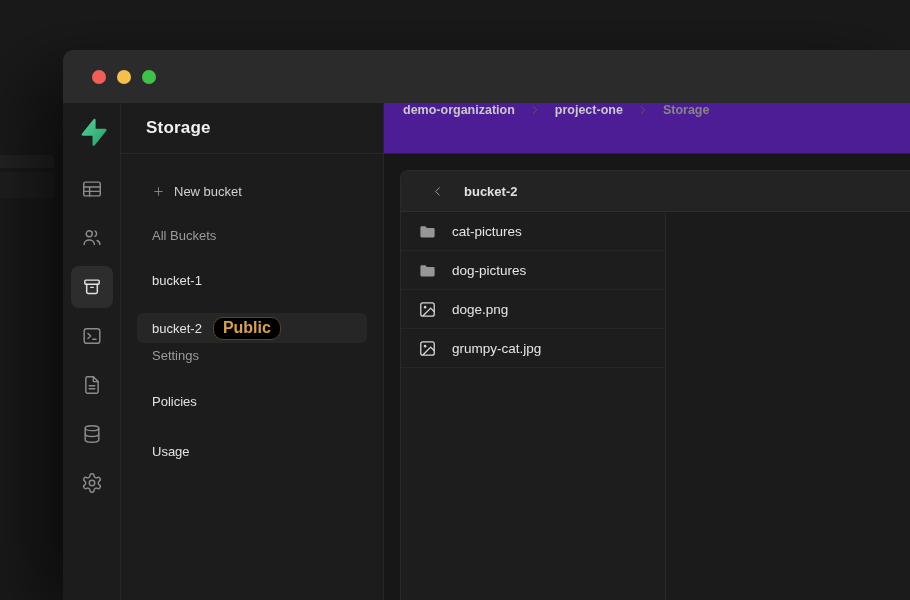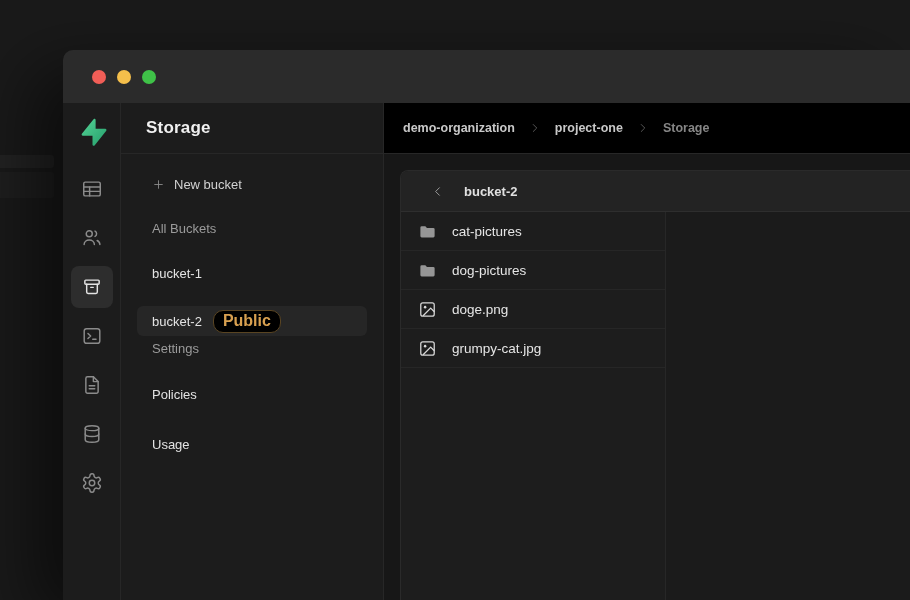--- a/index.html
+++ b/index.html
@@ -41,42 +41,42 @@
   }
   .rail-btn.active { background:#2d2d2d; color:#e3e3e3; }
   .rail-btn svg { width:22px; height:22px; }
 
   
   .menu { width:263px; flex:0 0 263px; background:#1c1c1c; border-right:1px solid #272727; display:flex; flex-direction:column; }
   .menu-header { height:51px; flex:0 0 51px; border-bottom:1px solid #272727; display:flex; align-items:center; padding-left:25px; }
   .menu-title { font-size:17px; font-weight:700; color:#f0f0f0; letter-spacing:.2px; }
   .menu-content { padding:14px 16px 0; }
   .menu-row { display:flex; align-items:center; font-size:13px; }
-  .new-bucket { margin-top:4px; height:24px; padding-left:15px; gap:9px; color:#d2d2d2; font-weight:500; cursor:pointer; }
+  .new-bucket { margin-top:11px; height:24px; padding-left:15px; gap:9px; color:#d2d2d2; font-weight:500; cursor:pointer; }
   .new-bucket svg { width:13px; height:13px; color:#909090; }
   .section-label { height:24px; padding-left:15px; color:#9b9b9b; }
   .all-buckets { margin-top:20px; }
   .settings-label { }
   .bucket-row, .settings-row {
     height:30px; margin-top:18px; padding-left:15px; border-radius:6px;
     color:#e3e3e3; cursor:pointer; display:flex; align-items:center; font-size:13px;
   }
   .settings-row { height:32px; }
   .bucket-row.active { background:#262626; }
   .badge {
     margin-left:11px; font-size:16px; font-weight:700; color:#d8a050;
     background:#000000; border:1px solid #594422; border-radius:10px; padding:2px 9px 3px;
     line-height:1;
   }
 
   
   .main { flex:1; min-width:0; display:flex; flex-direction:column; background:#171717; }
   .crumbbar {
-    height:51px; flex:0 0 51px; background:#000000; border-bottom:1px solid #272727;
-    display:flex; align-items:center; padding-left:19px; gap:13px;
+    height:51px; flex:0 0 51px; background:#4c1d95; border-bottom:1px solid #272727;
+    display:flex; padding-left:19px; gap:13px;
   }
   .crumb { font-size:12.5px; font-weight:600; color:#c9c9c9; cursor:pointer; }
   .crumb.current { color:#868686; cursor:default; }
   .crumb-sep { width:14px; height:14px; color:#5a5a5a; display:flex; }
   .crumb-sep svg { width:14px; height:14px; }
 
   .main-content { flex:1; min-height:0; padding:16px 0 0 16px; }
   .panel {
     height:100%; background:#1d1d1d; border:1px solid #2a2a2a; border-right:none; border-bottom:none;
     border-radius:8px 0 0 0; display:flex; flex-direction:column; overflow:hidden;

